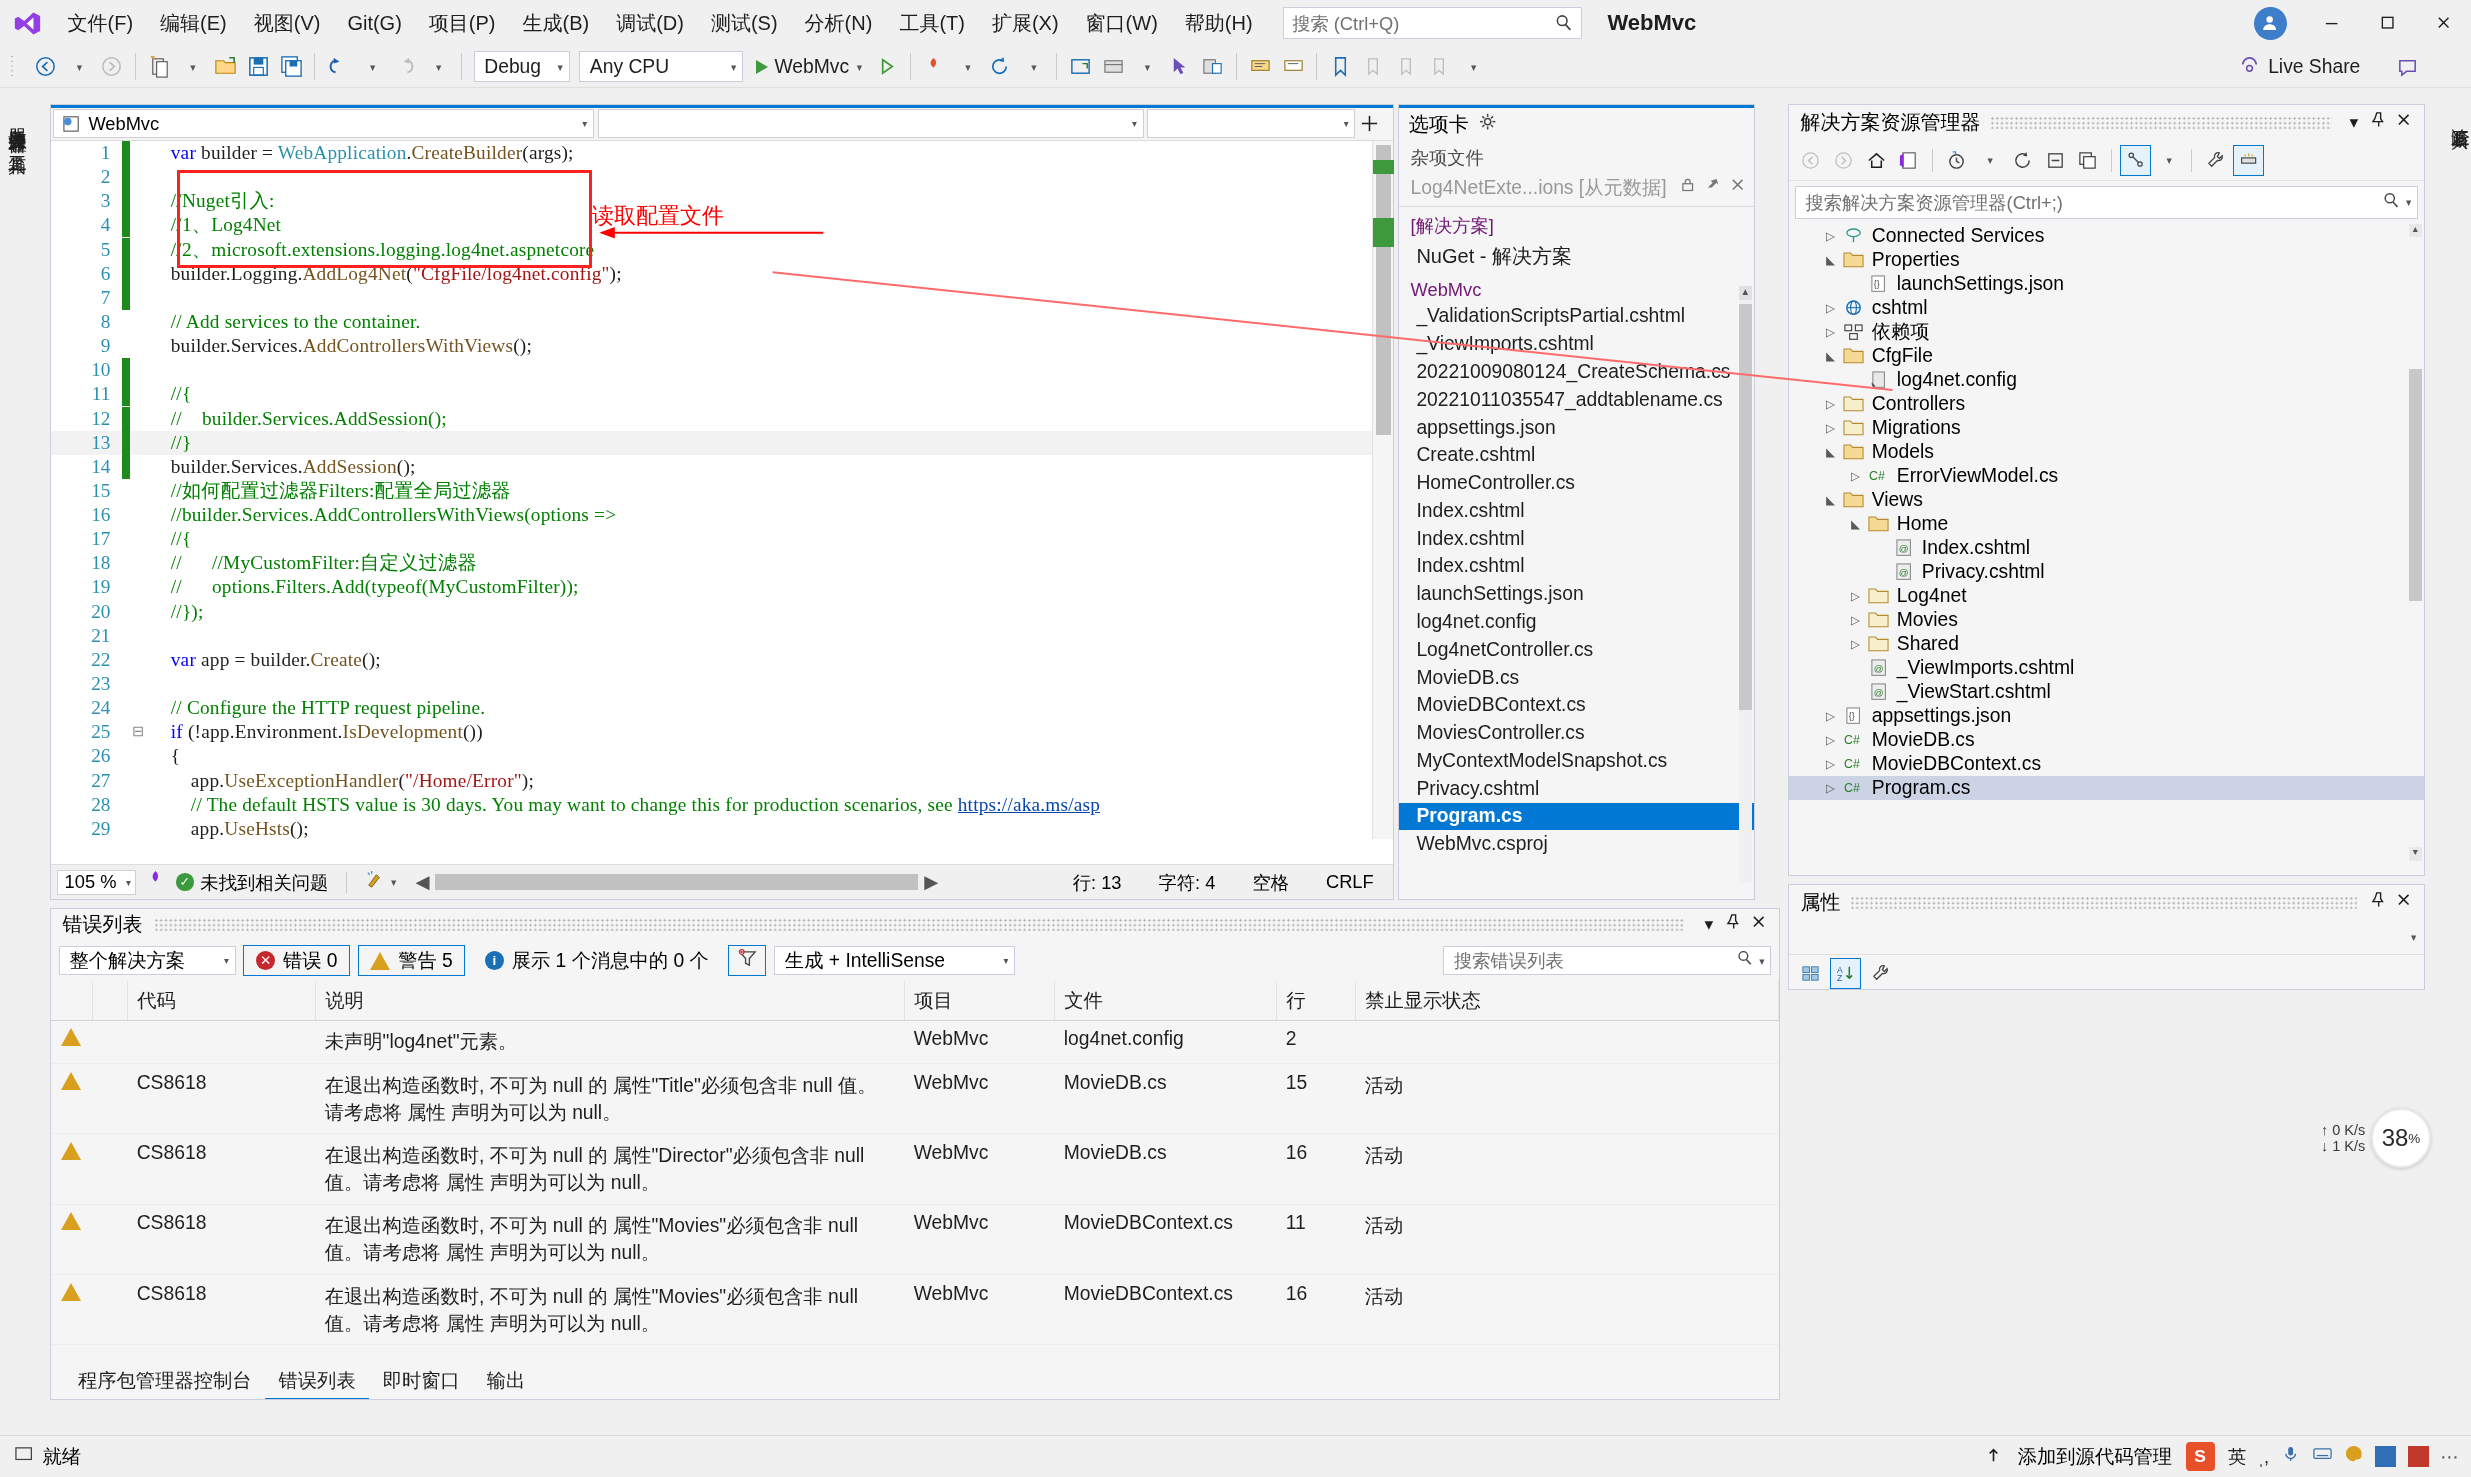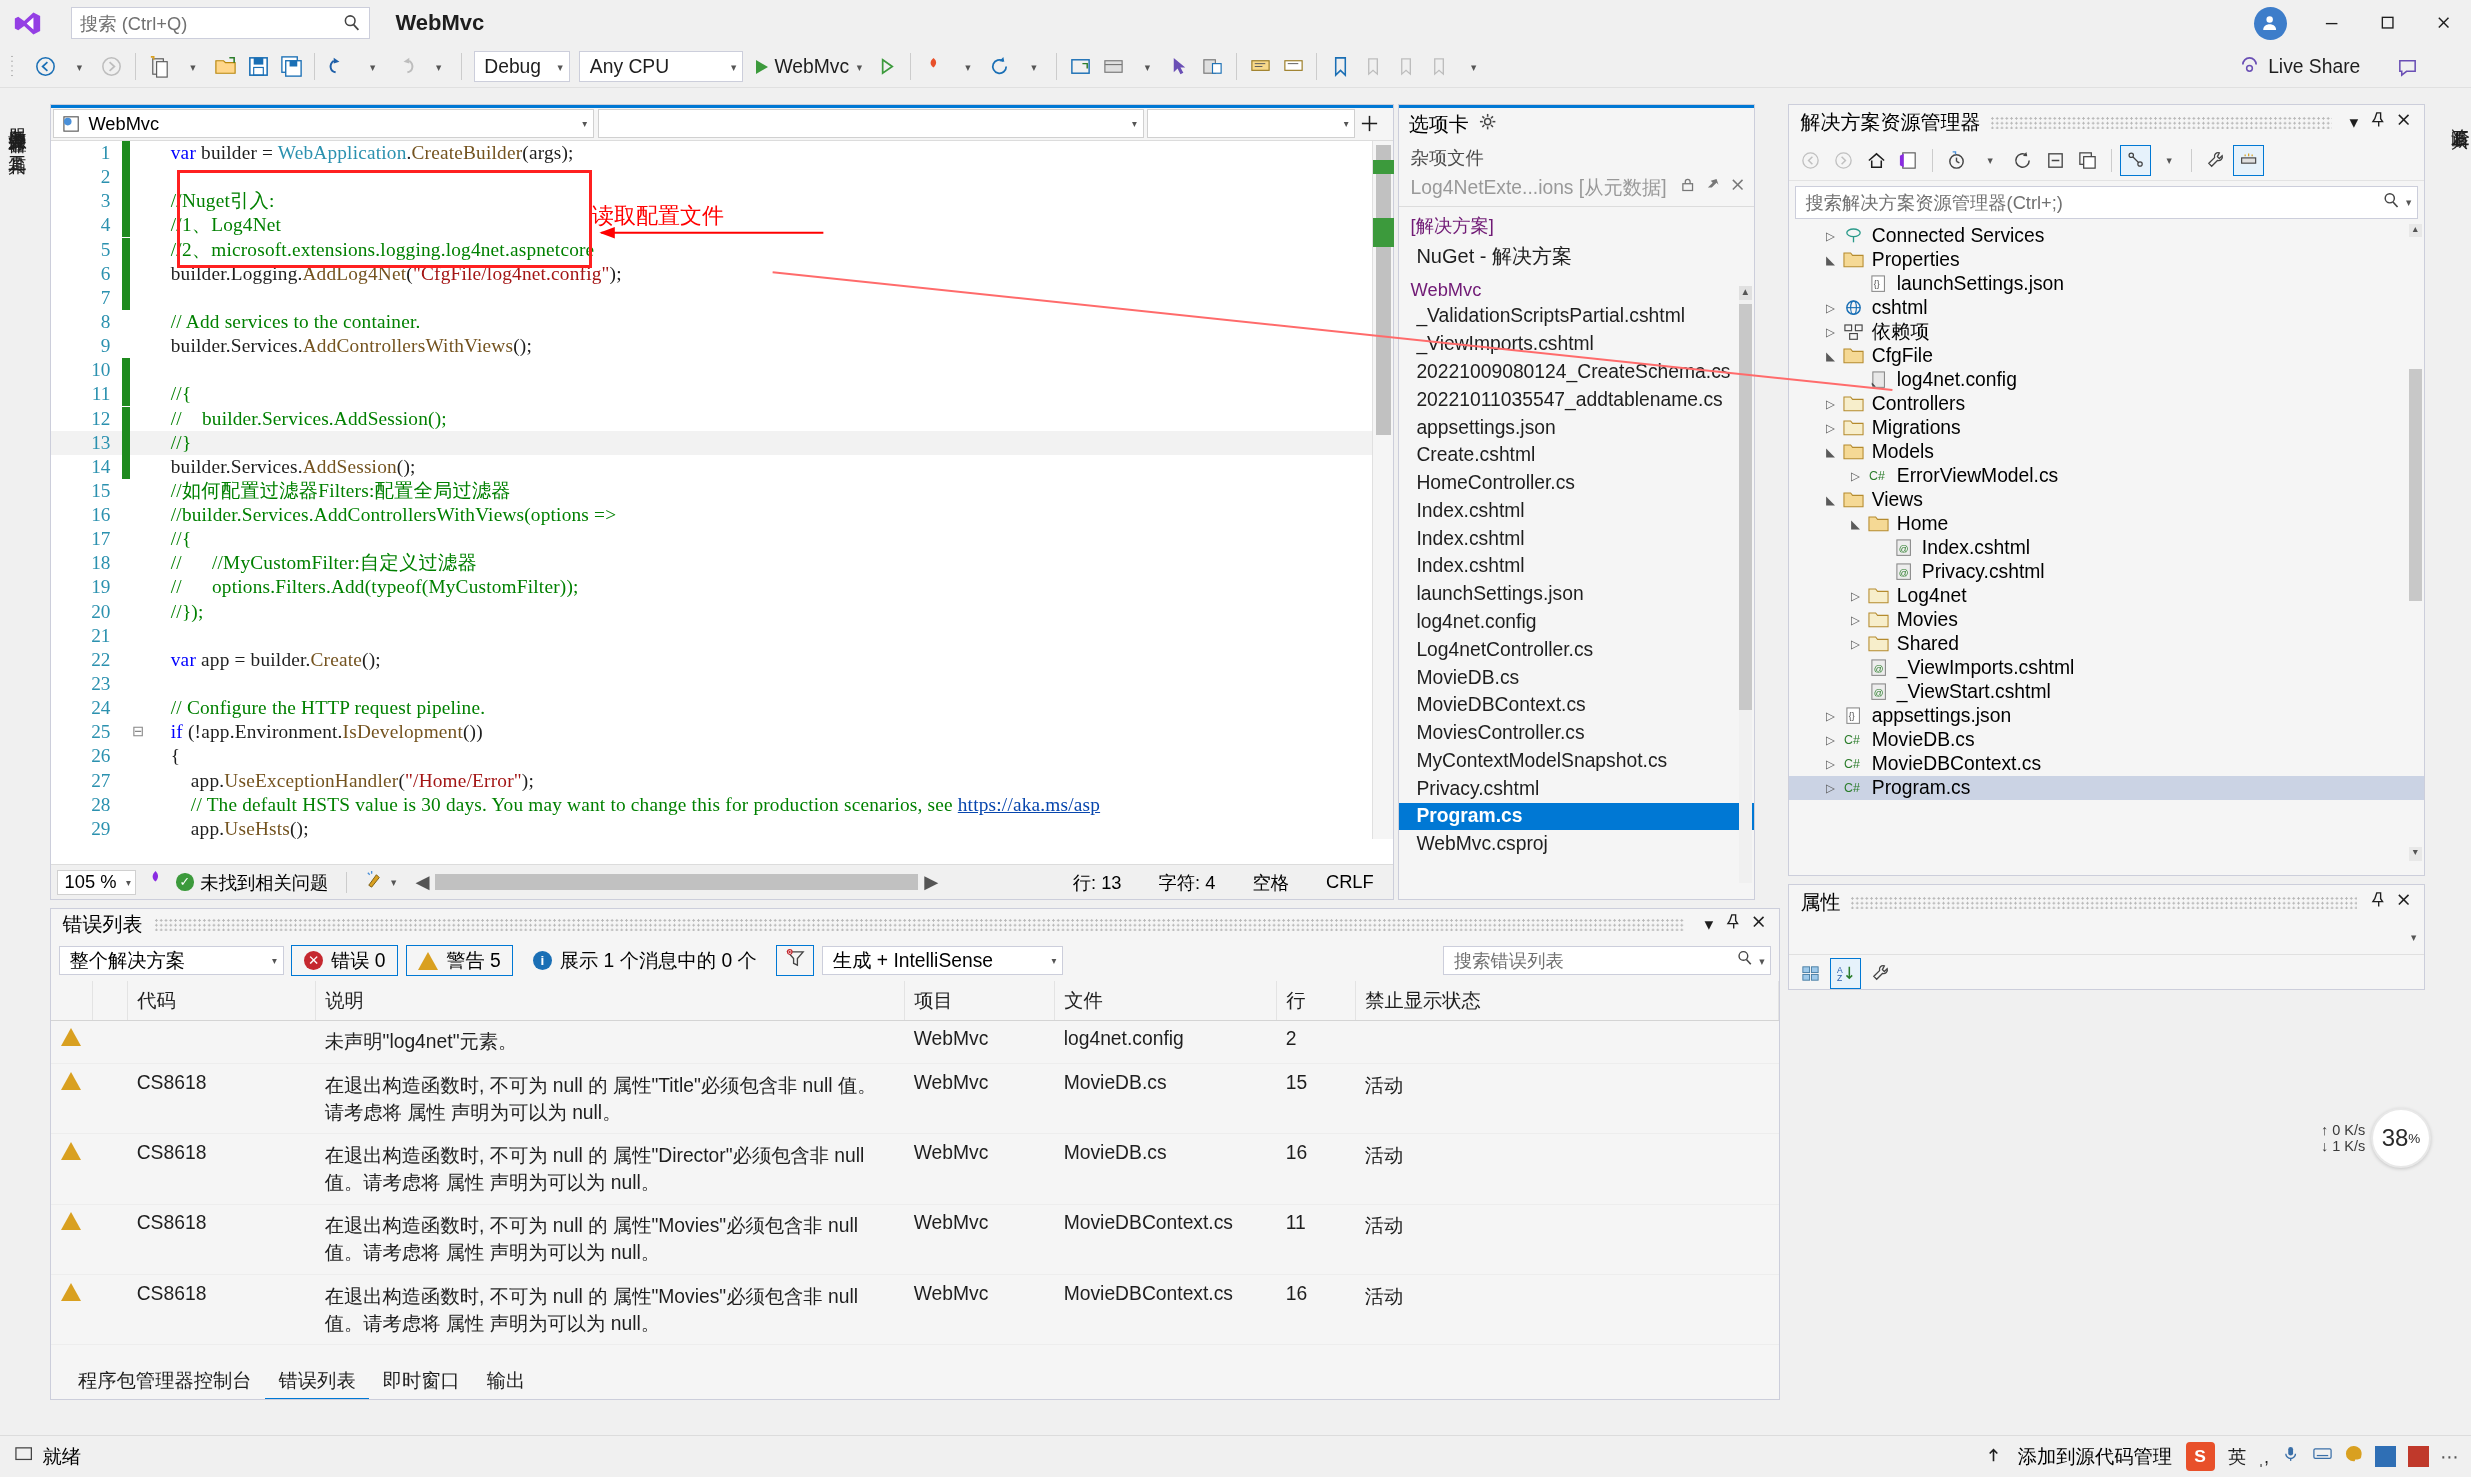--- a/index.html
+++ b/index.html
@@ -227,21 +227,21 @@
   .err-head .grip {
     flex: 1; height: 13.5px; margin: 0 11.6px;
     background-image: radial-gradient(circle, #b8b8b8 1px, transparent 1px);
     background-size: 4.8px 4.8px;
   }
   .err-toolbar {
     height: 41px; display: flex; align-items: center; padding: 0 7.7px; gap: 7.7px;
   }
   .err-combo {
     height: 29px; border: 1px solid #cccedb; background: #fff; display: flex; align-items: center;
-    padding: 0 5.8px 0 9.7px; font-size: 19.3px; width: 225px;
+    padding: 0 5.8px 0 9.7px; font-size: 19.3px; width: 177px;
   }
   .err-combo .cc { margin-left: auto; font-size: 9.7px; color: #555; }
   .pill {
     height: 31px; display: flex; align-items: center; gap: 7.7px; padding: 0 11.6px;
     border: 1px solid #0078d4; font-size: 19.3px; background: #f5f5f5;
   }
   .pill.plain { border: none; }
   .dot-err { width:19.3px;height:19.3px;border-radius:50%;background:#c5282f;color:#fff;font-size:13.5px;display:flex;align-items:center;justify-content:center;}
   .dot-info { width:19.3px;height:19.3px;border-radius:50%;background:#1a6fb5;color:#fff;font-size:13.5px;display:flex;align-items:center;justify-content:center;font-weight:bold;}
   .tri-warn { width:0;height:0;border-left:10.6px solid transparent;border-right:10.6px solid transparent;border-bottom:18.3px solid #d9a020; position:relative;}
@@ -295,20 +295,35 @@
 <body>
 
 <div id="app">
 
   <div class="titlebar">
     <div class="vs-logo">
       <svg viewBox="0 0 32 32">
           <path d="M23 3 L31 7 L31 25 L23 29 L12 19 L5 24 L1 22 L1 10 L5 8 L12 13 Z" fill="#8A2BE2" opacity=".9"></path>
           <path d="M23 9 L23 23 L15 16 Z" fill="#fff"></path>
         </svg>
+    </div>
+    <div class="menubar">
+      <div class="menu-item">文件(F)</div>
+      <div class="menu-item">编辑(E)</div>
+      <div class="menu-item">视图(V)</div>
+      <div class="menu-item">Git(G)</div>
+      <div class="menu-item">项目(P)</div>
+      <div class="menu-item">生成(B)</div>
+      <div class="menu-item">调试(D)</div>
+      <div class="menu-item">测试(S)</div>
+      <div class="menu-item">分析(N)</div>
+      <div class="menu-item">工具(T)</div>
+      <div class="menu-item">扩展(X)</div>
+      <div class="menu-item">窗口(W)</div>
+      <div class="menu-item">帮助(H)</div>
     </div>
     <div class="search-box">
       <span class="ph">搜索 (Ctrl+Q)</span>
       <span class="mag">
         <svg viewBox="0 0 20 20" width="19.3" height="19.3">
             <circle cx="8.5" cy="8" r="5" fill="none" stroke="#444" stroke-width="1.6"></circle>
             <line x1="12" y1="12" x2="17" y2="17.5" stroke="#444" stroke-width="1.8"></line>
           </svg>
       </span>
     </div>

